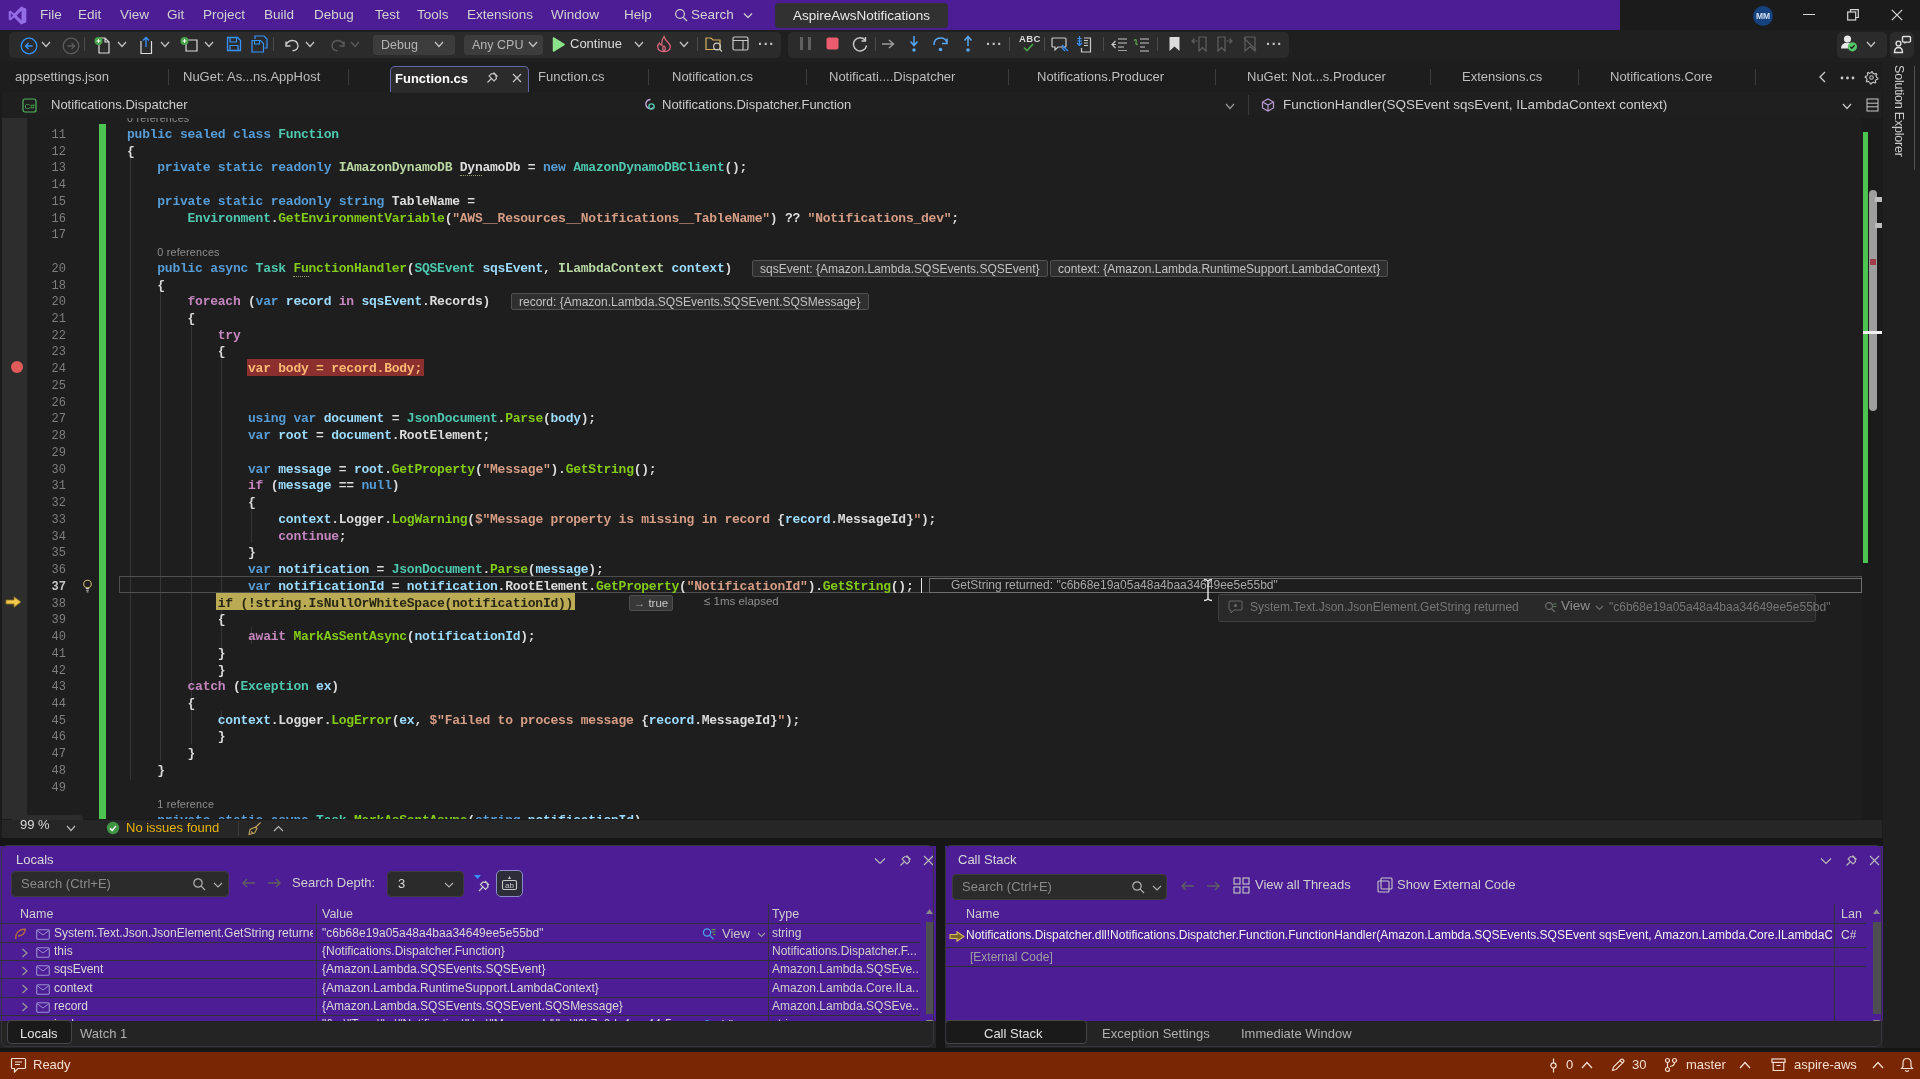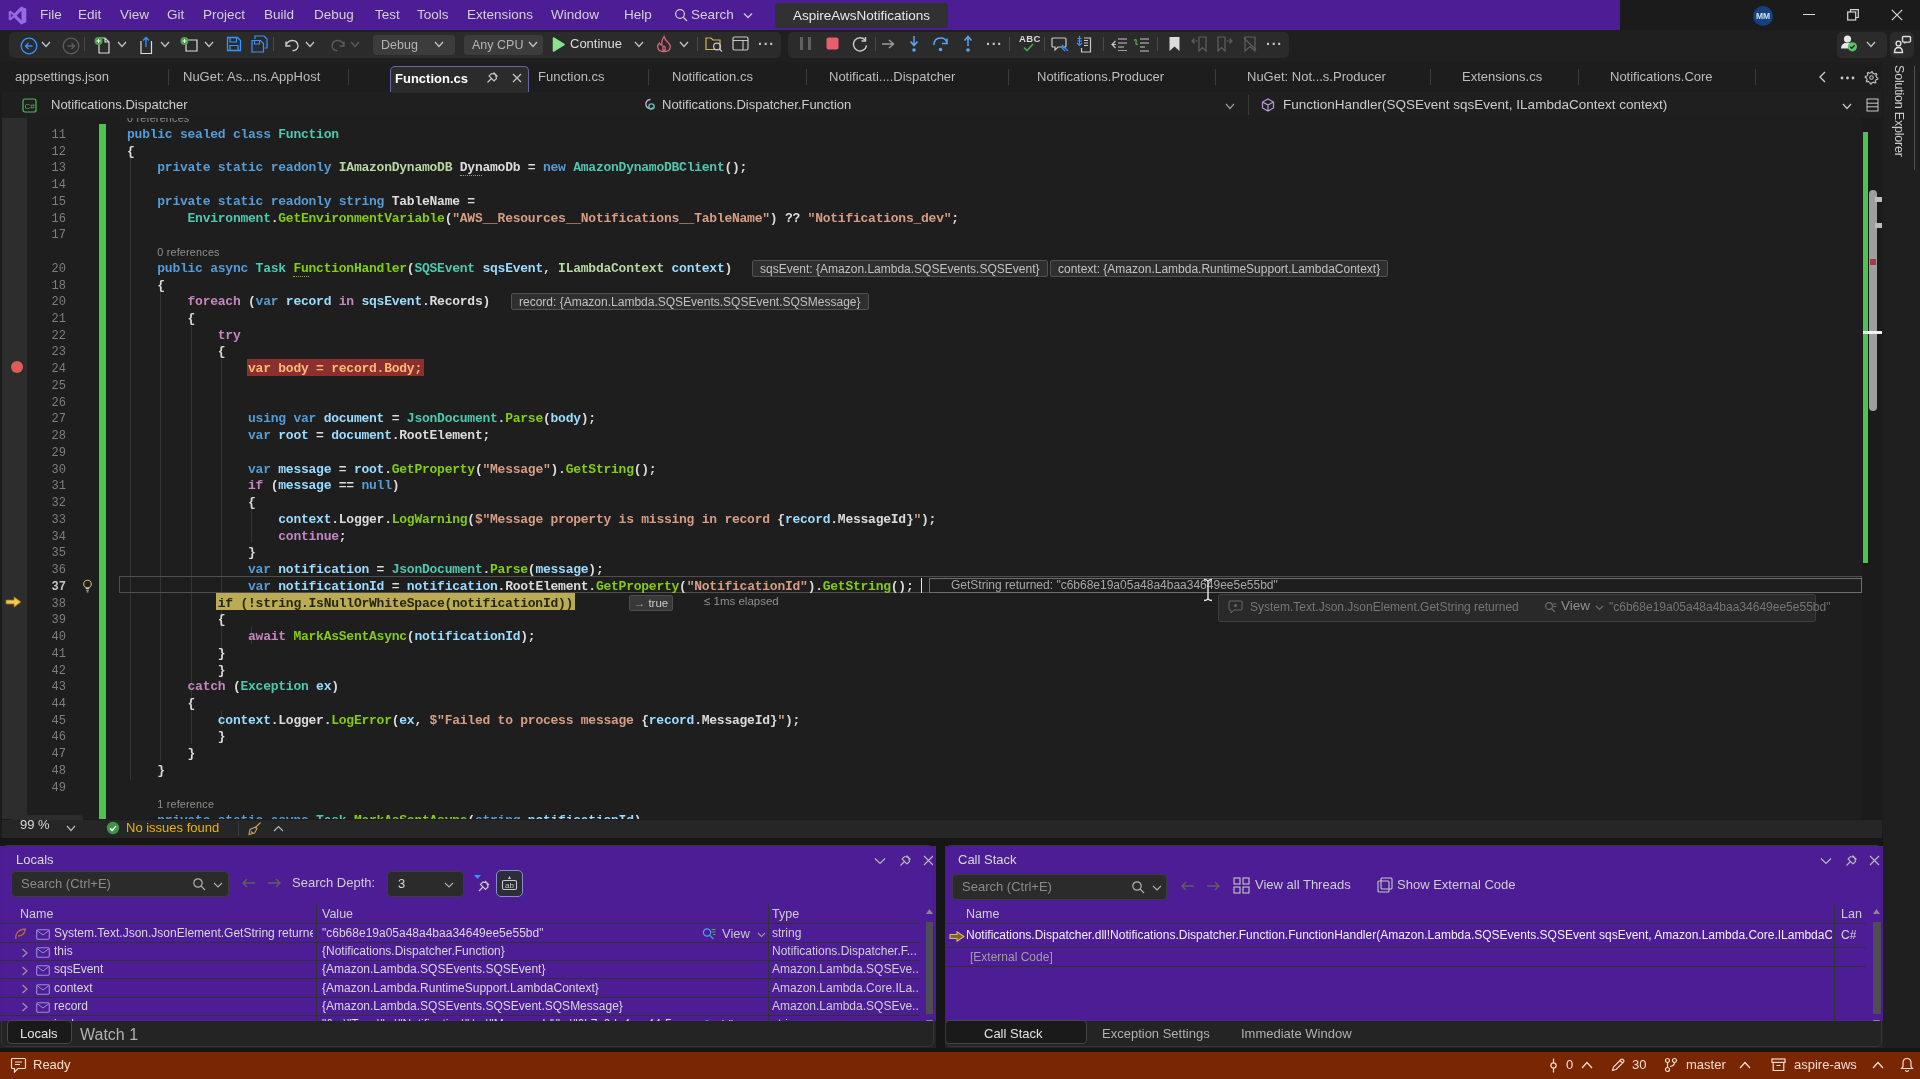--- a/index.html
+++ b/index.html
@@ -648,21 +648,21 @@
 <svg class="abs" style="left:925px;top:62px" width="9" height="8" viewBox="0 0 9 8">
           <path d="M4.5 1 L8 6 L1 6 Z" fill="#8a8a8a"></path>
         </svg>
 <div class="abs" style="left:925.5px;top:76px;width:8px;height:92px;background:#4d4d52"></div>
 <svg class="abs" style="left:925px;top:172px" width="9" height="8" viewBox="0 0 9 8">
           <path d="M1 2 L8 2 L4.5 7 Z" fill="#8a8a8a"></path>
         </svg>
 <div class="abs" style="left:0;top:175px;width:936px;height:27px;background:#242425"></div>
 <div class="abs" style="left:6.5px;top:173.5px;width:65px;height:24px;background:#1a1a1b;border:1px solid #45454a;border-radius:4px"></div>
 <div class="abs" style="left:20px;top:180px;font-size:13px;color:#e2e2e2">Locals</div>
-<div class="abs" style="left:80px;top:180px;font-size:16px;color:#b0b0b0">Watch 1</div>
+<div class="abs" style="left:80px;top:180px;font-size:13px;color:#b0b0b0">Watch 1</div>
       </div>
   <div class="abs" style="left:945px;top:0;width:938px;height:202px;overflow:hidden">
         <div class="ptitle abs" style="left:13px;top:6px">Call Stack</div>
 <svg class="abs" style="left:875px;top:11px" width="12" height="8" viewBox="0 0 12 8">
           <path d="M1 1.5 L6 6.5 L11 1.5" fill="none" stroke="#b8b8b8" stroke-width="1.2"></path>
         </svg>
 <svg class="abs" style="left:900px;top:8px" width="13" height="13" viewBox="0 0 13 13">
           <path d="M7.5 1.5 L11.5 5.5 M9.5 3.5 L5.5 2.5 L3 5 L8 10 L10.5 7.5 L9.5 3.5 M5.5 7.5 L1.5 11.5" fill="none" stroke="#b8b8b8" stroke-width="1.1"></path>
         </svg>
 <svg class="abs" style="left:924px;top:9px" width="11" height="11" viewBox="0 0 11 11">

